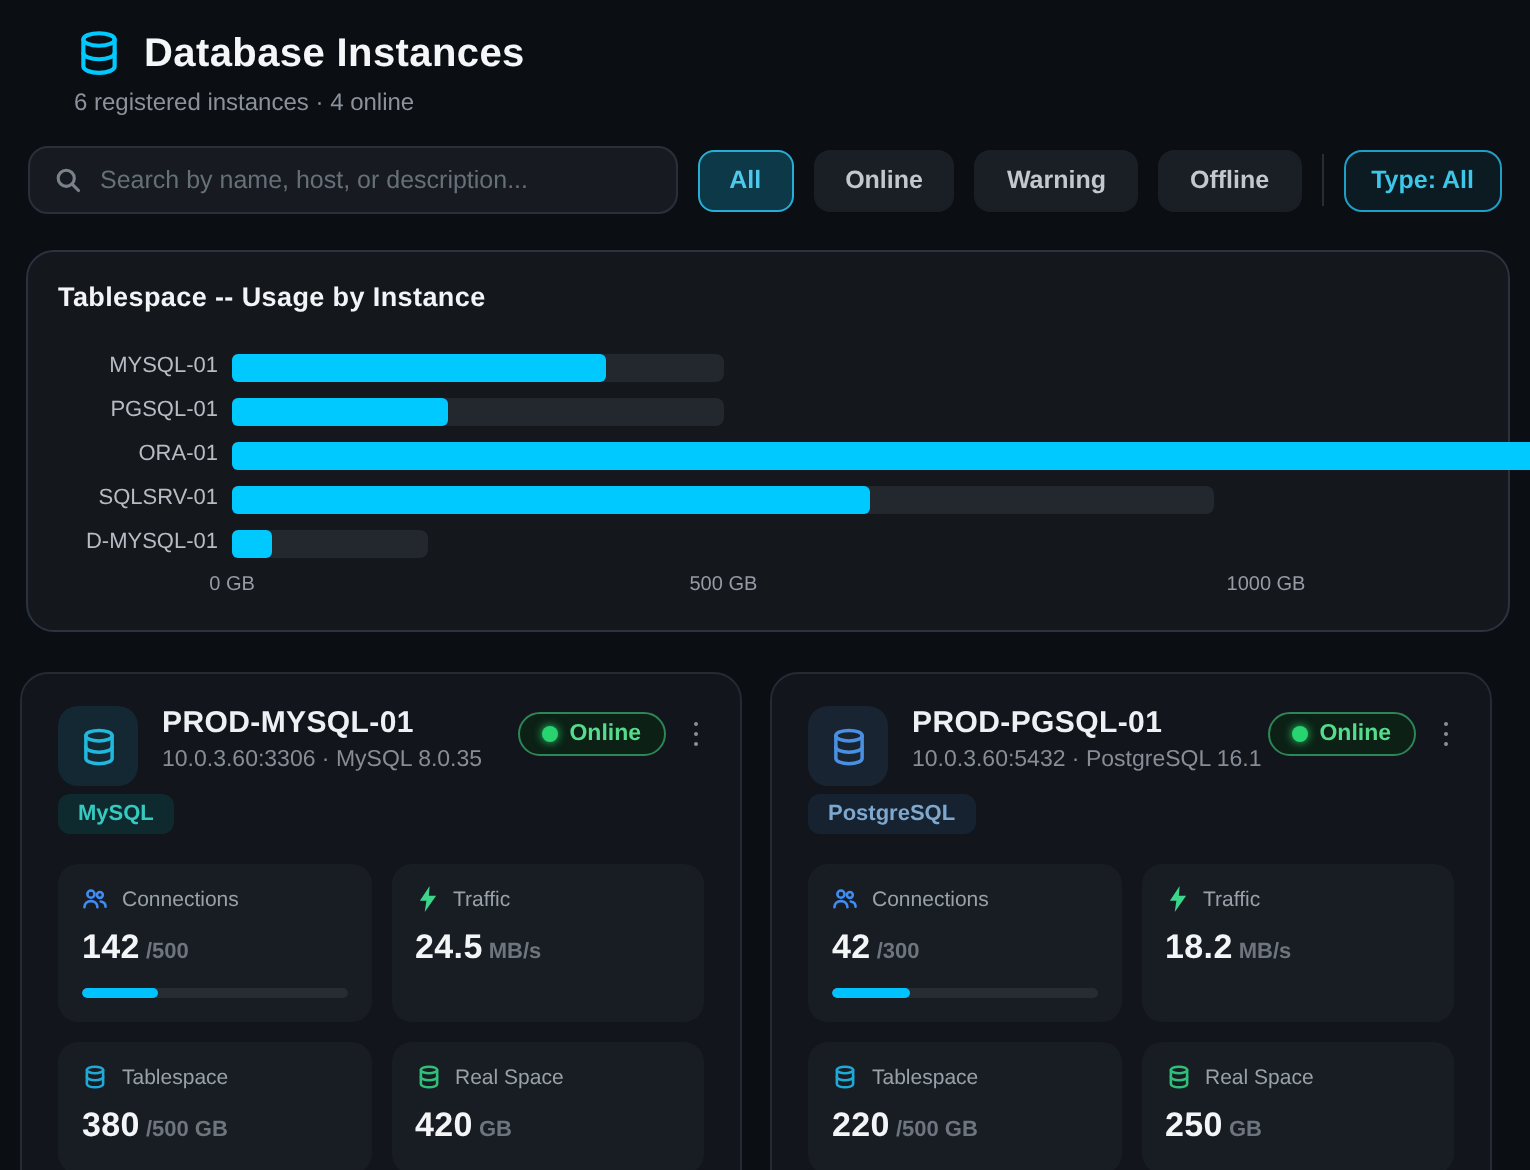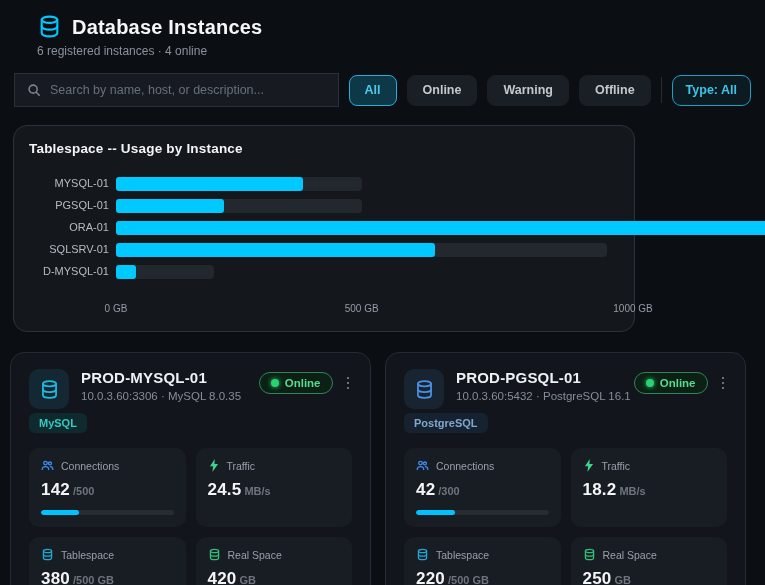--- a/index.html
+++ b/index.html
@@ -14,21 +14,21 @@
   
   .header { padding:14px 14px 0 37px; }
   .header-top { display:flex; align-items:flex-end; gap:10px; }
   .app-title { font-size:20px; font-weight:800; color:#f4f6f8; letter-spacing:.2px; }
   .app-sub { margin-top:5px; font-size:12px; color:#8b929b; }
 
   
   .toolbar { display:flex; align-items:center; gap:10px; margin:15px 14px 0 14px; }
   .searchbox {
     flex:1; display:flex; align-items:center; gap:9px;
-    background:#171b21; border:1px solid #2a303a; border-radius:0;
+    background:#171b21; border:1px solid #2a303a; border-radius:10px;
     height:33px; padding:16px 12px;
   }
   .searchbox input {
     flex:1; background:transparent; border:none; outline:none;
     color:#cfd4da; font-size:12.5px; font-family:inherit;
   }
   .searchbox input::placeholder { color:#667079; }
   .fbtn {
     height:31px; padding:0 15px; border-radius:8px; cursor:pointer;
     background:#1a1f26; border:1px solid #1a1f26; color:#c2c8ce;
@@ -37,35 +37,35 @@
   .fbtn.active { background:#0d3847; border:1px solid #27aed6; color:#4fc9ea; }
   .v-divider { width:1px; height:26px; background:#272d36; }
   .type-btn {
     height:31px; padding:0 13px; border-radius:9px; cursor:pointer;
     background:#0c1a22; border:1.5px solid #1f9ec6; color:#3cc6e8;
     font-size:12.5px; font-weight:700; font-family:inherit;
   }
 
   
   .chart-panel {
-    margin:18px 10px 0 13px; width:622px;
+    margin:18px 10px 0 13px; width:742px;
     background:#14171c; border:1px solid #2b3340; border-radius:14px;
     padding:15px 0 15px 0;
   }
   .chart-title { font-size:13.5px; font-weight:800; color:#f2f4f6; padding-left:15px; letter-spacing:.2px; }
   .chart-rows { margin-top:21px; }
   .chart-row { display:flex; align-items:flex-start; height:14px; margin-bottom:8px; }
   .chart-row-label {
     width:95px; margin-right:7px; text-align:right; flex:none;
     font-size:11px; color:#b6bcc4;
   }
   .chart-row-bars { position:relative; height:14px; flex:1; }
   .chart-track { position:absolute; left:0; top:0; height:14px; background:#23272e; border-radius:4px; }
   .chart-bar { position:absolute; left:0; top:0; height:14px; background:#00c9ff; border-radius:3px; }
-  .chart-axis { position:relative; height:13px; margin-left:102px; margin-top:24px; }
+  .chart-axis { position:relative; height:13px; margin-left:102px; margin-top:8px; }
   .chart-tick { position:absolute; transform:translateX(-50%); font-size:10px; color:#959ca6; white-space:nowrap; }
 
   
   .cards { display:grid; grid-template-columns:361px 361px; gap:14px; margin:20px 0 0 10px; }
   .card {
     background:#12151b; border:1px solid #242b34; border-radius:14px;
     padding:16px 18px; cursor:pointer;
   }
   .card-head { display:flex; align-items:flex-start; }
   .icon-tile {

